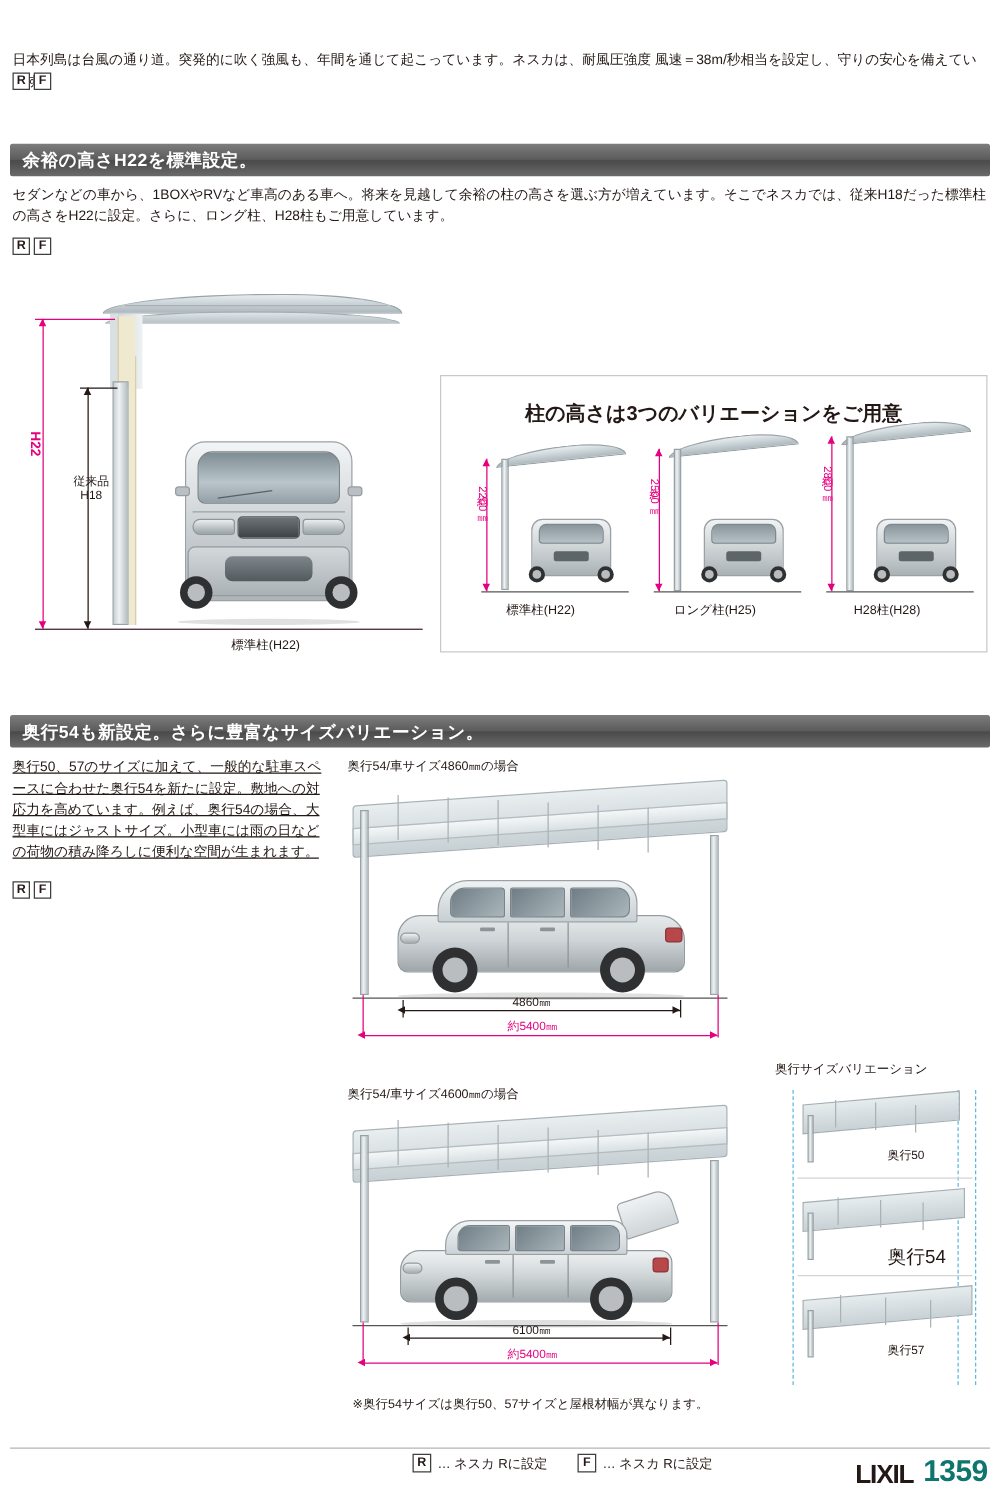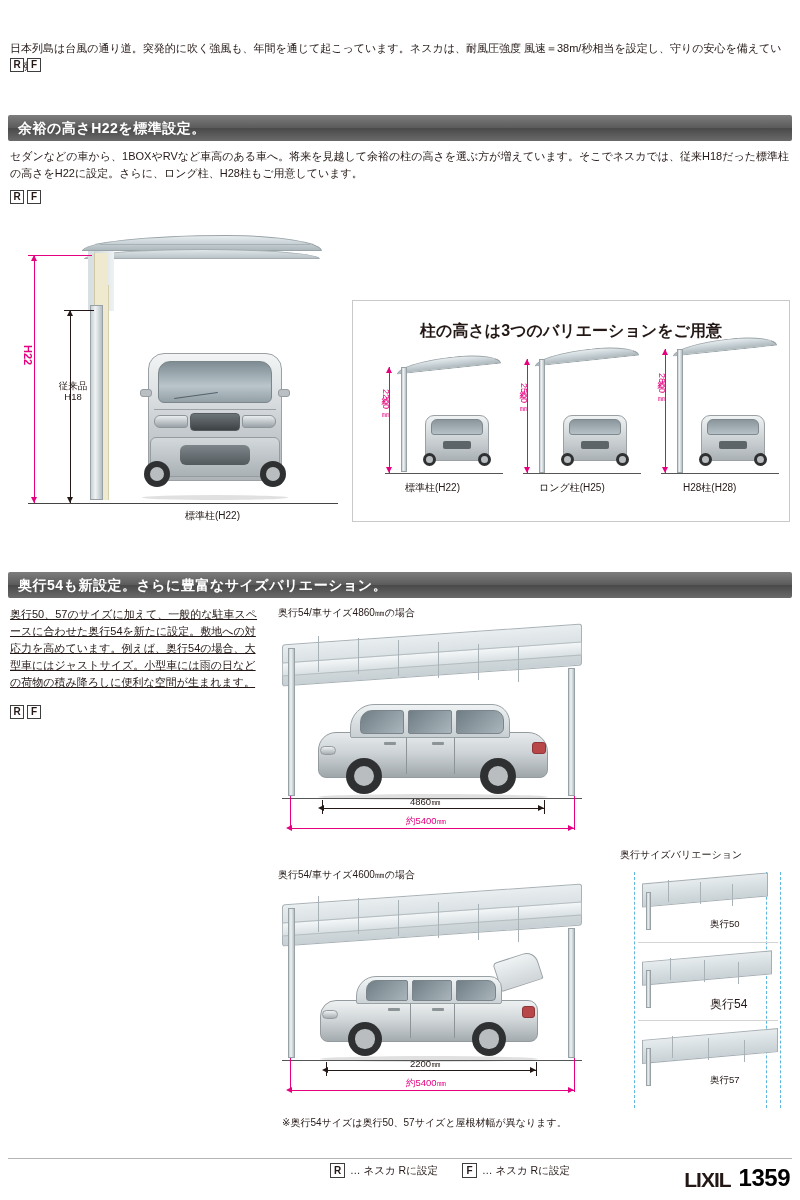--- a/index.html
+++ b/index.html
@@ -92,21 +92,21 @@
   .arrow-uk { border-bottom:6px solid #231815; }
   .arrow-dk { border-top:6px solid #231815; }
 
   
   .ground { position:absolute; height:1px; background:#555; }
 
   
   .footer-rule { position:absolute; left:8px; right:8px; height:1px; background:#b5b5b5; }
   .brand { position:absolute; right:10px; bottom:8px; display:flex; align-items:flex-end; gap:8px; }
   .brand .lixil { font-size:21px; font-weight:bold; letter-spacing:-1px; color:#231815; font-family:"Liberation Sans",sans-serif; }
-  .brand .pg { font-size:24px; font-weight:bold; color:#000000; letter-spacing:-0.5px; }
+  .brand .pg { font-size:24px; font-weight:bold; color:#0f766e; letter-spacing:-0.5px; }
 
   
   .car { position:absolute; }
   .tire { position:absolute; border-radius:50%; background:#2e3031; }
   .tire::after { content:""; position:absolute; left:22%; top:22%; width:56%; height:56%; border-radius:50%; background:#b9bdbf; }
 
   .dashv { position:absolute; width:0; border-left:1px dashed #5fb7e0; }
   .thin-line { position:absolute; background:#8e9597; height:1px; }
 </style>
 </head>
@@ -342,21 +342,21 @@
       <div style="position:absolute; left:0px; top:88px; width:218px; height:6px; border-radius:50%; background:rgba(0,0,0,0.12);"></div>
     </div>
 
     <div class="ground" style="left:4px; top:192px; width:300px;"></div>
 
     <div class="bl-h" style="left:48px; top:202px; width:210px;"></div>
     <div class="arrow-l arrow-lk" style="left:44px; top:199px;"></div>
     <div class="arrow-r arrow-rk" style="left:252px; top:199px;"></div>
     <div class="bl-v" style="left:48px; top:194px; height:14px;"></div>
     <div class="bl-v" style="left:258px; top:194px; height:14px;"></div>
-    <div class="cap" style="left:132px; top:190px; font-size:9.5px;">2200㎜</div>
+    <div class="cap" style="left:132px; top:190px; font-size:9.5px;">6100㎜</div>
 
     <div class="pl-h" style="left:12px; top:222px; width:284px;"></div>
     <div class="arrow-l" style="left:8px; top:219px;"></div>
     <div class="arrow-r" style="left:290px; top:219px;"></div>
     <div class="pl-v" style="left:12px; top:190px; height:34px;"></div>
     <div class="pl-v" style="left:296px; top:190px; height:34px;"></div>
     <div class="dim-label" style="left:128px; top:209px; font-size:9.5px;">約5400㎜</div>
   </div>
 
   <div style="position:absolute; left:620px; top:848px; width:175px; height:265px;">
@@ -375,21 +375,21 @@
       <div class="cap" style="left:72px; top:44px; font-size:9.5px;">奥行50</div>
       <div class="thin-line" style="left:0px; top:68px; width:140px; background:#d4d4d4;"></div>
     </div>
 
     <div style="position:absolute; left:18px; top:104px; width:140px; height:72px;">
       <div style="position:absolute; left:4px; top:4px; width:130px; height:24px; background:linear-gradient(to bottom,#e6ecee,#c8d1d5); border:1px solid #a6afb3; transform:skewY(-5deg);"></div>
       <div style="position:absolute; left:32px; top:6px; width:1px; height:22px; background:#a9b2b6; transform:skewY(-5deg);"></div>
       <div style="position:absolute; left:66px; top:8px; width:1px; height:22px; background:#a9b2b6; transform:skewY(-5deg);"></div>
       <div style="position:absolute; left:100px; top:10px; width:1px; height:22px; background:#a9b2b6; transform:skewY(-5deg);"></div>
       <div class="post" style="position:absolute; left:8px; top:18px; width:5px; height:38px;"></div>
-      <div class="cap" style="left:72px; top:44px; font-size:12px;">奥行54</div>
+      <div class="cap" style="left:72px; top:44px; font-size:15px;">奥行54</div>
       <div class="thin-line" style="left:0px; top:68px; width:140px; background:#d4d4d4;"></div>
     </div>
 
     <div style="position:absolute; left:18px; top:182px; width:140px; height:72px;">
       <div style="position:absolute; left:4px; top:4px; width:136px; height:24px; background:linear-gradient(to bottom,#e6ecee,#c8d1d5); border:1px solid #a6afb3; transform:skewY(-5deg);"></div>
       <div style="position:absolute; left:34px; top:6px; width:1px; height:22px; background:#a9b2b6; transform:skewY(-5deg);"></div>
       <div style="position:absolute; left:70px; top:8px; width:1px; height:22px; background:#a9b2b6; transform:skewY(-5deg);"></div>
       <div style="position:absolute; left:106px; top:10px; width:1px; height:22px; background:#a9b2b6; transform:skewY(-5deg);"></div>
       <div class="post" style="position:absolute; left:8px; top:18px; width:5px; height:38px;"></div>
       <div class="cap" style="left:72px; top:44px; font-size:9.5px;">奥行57</div>

